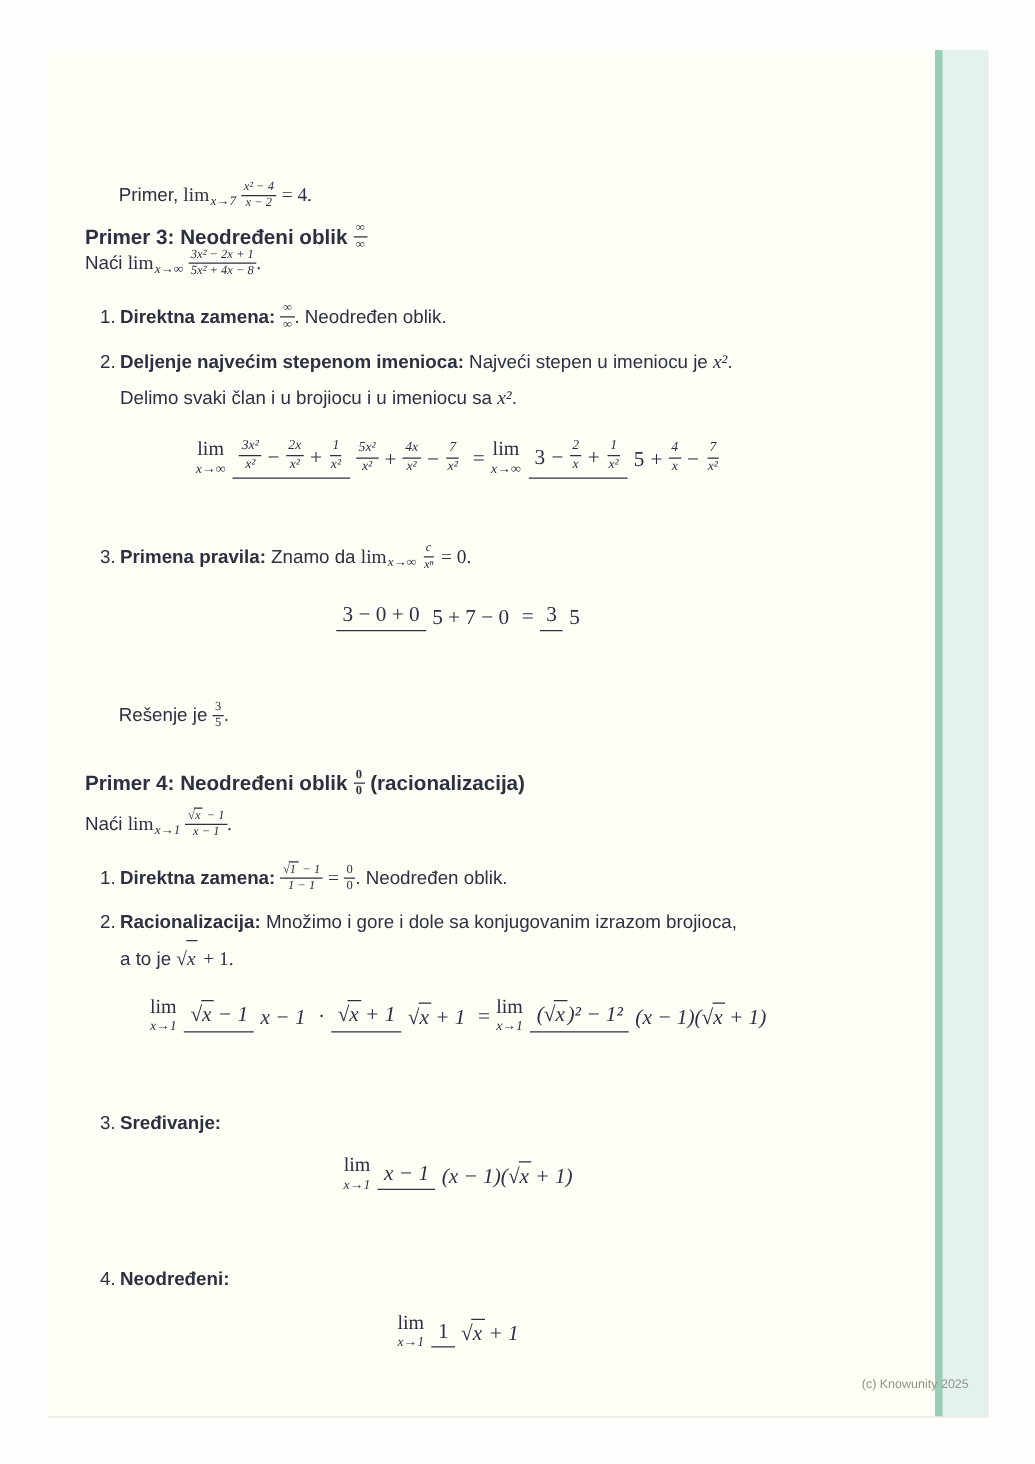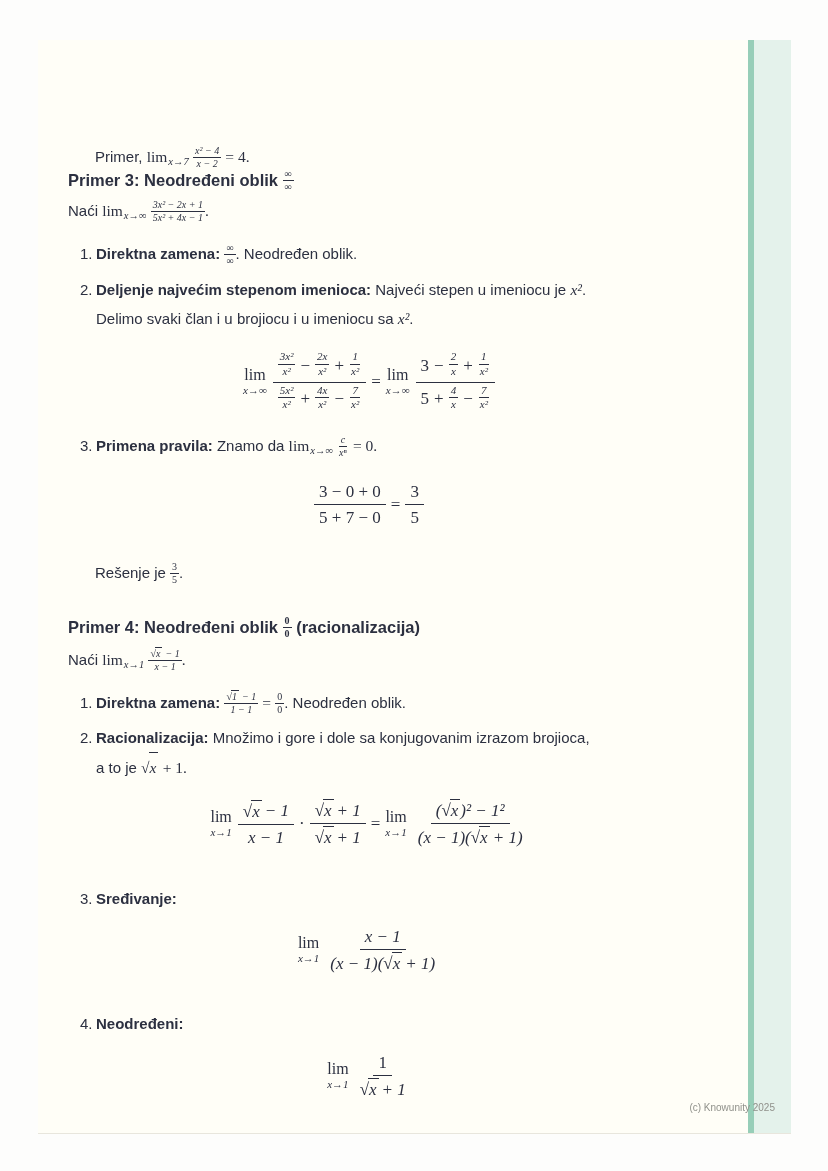--- a/index.html
+++ b/index.html
@@ -35,21 +35,21 @@
     vertical-align:middle;transform:translateY(-1px);
   }
   .sfrac>.num{border-bottom:1px solid currentColor;padding:0 2px;}
   .sfrac>.den{padding:0 2px;}
 
   .disp{
     position:absolute;left:0;width:662px;
     display:flex;justify-content:center;align-items:center;
     font-family:"Liberation Serif",serif;font-size:17px;line-height:1.25;
   }
-  .frac{display:inline-flex;flex-direction:column;align-items:center;text-align:left;}
+  .frac{display:inline-flex;flex-direction:row;align-items:center;text-align:left;}
   .frac>.num{border-bottom:1.3px solid currentColor;padding:1px 5px 2px;}
   .frac>.den{padding:2px 5px 0;}
   .row{display:flex;align-items:center;justify-content:center;}
   .mini{font-size:11px;line-height:1.25;}
   .op{margin:0 5px;font-style:normal;}
   .it{font-style:italic;}
   .up{font-style:normal;}
 
   .limstack{display:inline-flex;flex-direction:column;align-items:center;font-style:normal;margin-right:6px;line-height:1;}
   .limstack .limword{font-size:16px;}
@@ -78,34 +78,34 @@
   <p class="para" style="top:88px">
     <span>Primer,</span>
     <span class="mup"><span>lim</span><sub class="isub">x→7</sub></span>
     <span class="sfrac it">
         <span class="num">x² − 4</span>
         <span class="den">x − 2</span>
       </span>
     <span class="mup">= 4.</span>
   </p>
 
-  <h2 class="h" style="top:112px">
+  <h2 class="h" style="top:122px">
     <span>Primer 3: Neodređeni oblik</span>
     <span class="sfrac up">
         <span class="num">∞</span>
         <span class="den">∞</span>
       </span>
   </h2>
 
   <p class="para" style="top:142px;left:30px">
     <span>Naći</span>
     <span class="mup"><span>lim</span><sub class="isub">x→∞</sub></span>
     <span class="sfrac it">
         <span class="num">3x² − 2x + 1</span>
-        <span class="den">5x² + 4x − 1</span>
+        <span class="den">5x² + 4x − 8</span>
       </span><span class="mup">.</span>
   </p>
 
   <div class="li" style="top:199px">
     <span class="no">1.</span>
     <span class="litext">
       <b>Direktna zamena:</b>
       <span class="sfrac up">
           <span class="num">∞</span>
           <span class="den">∞</span>

